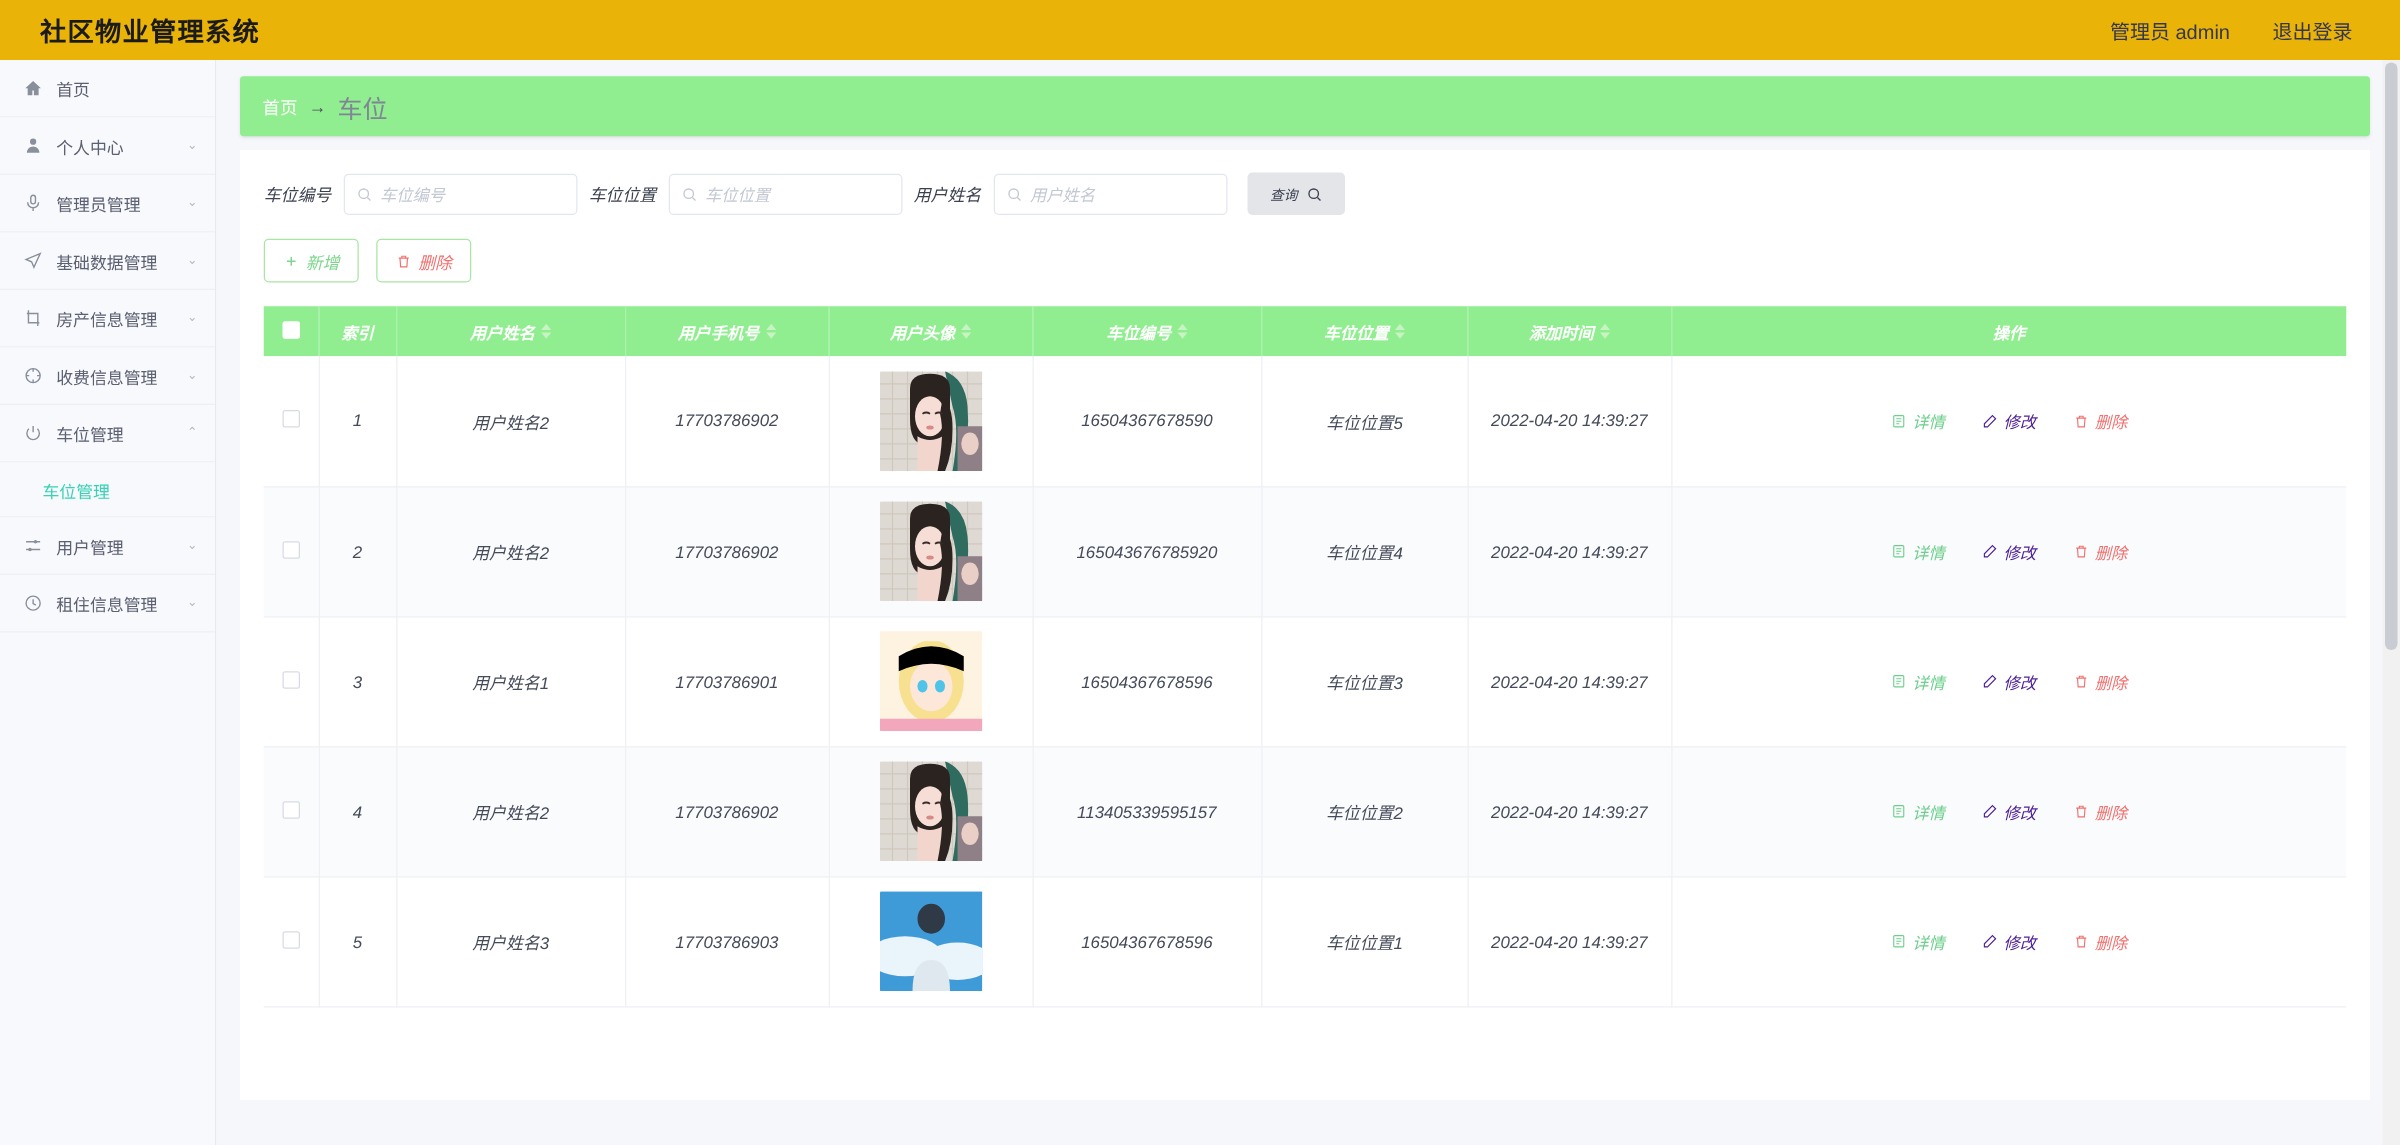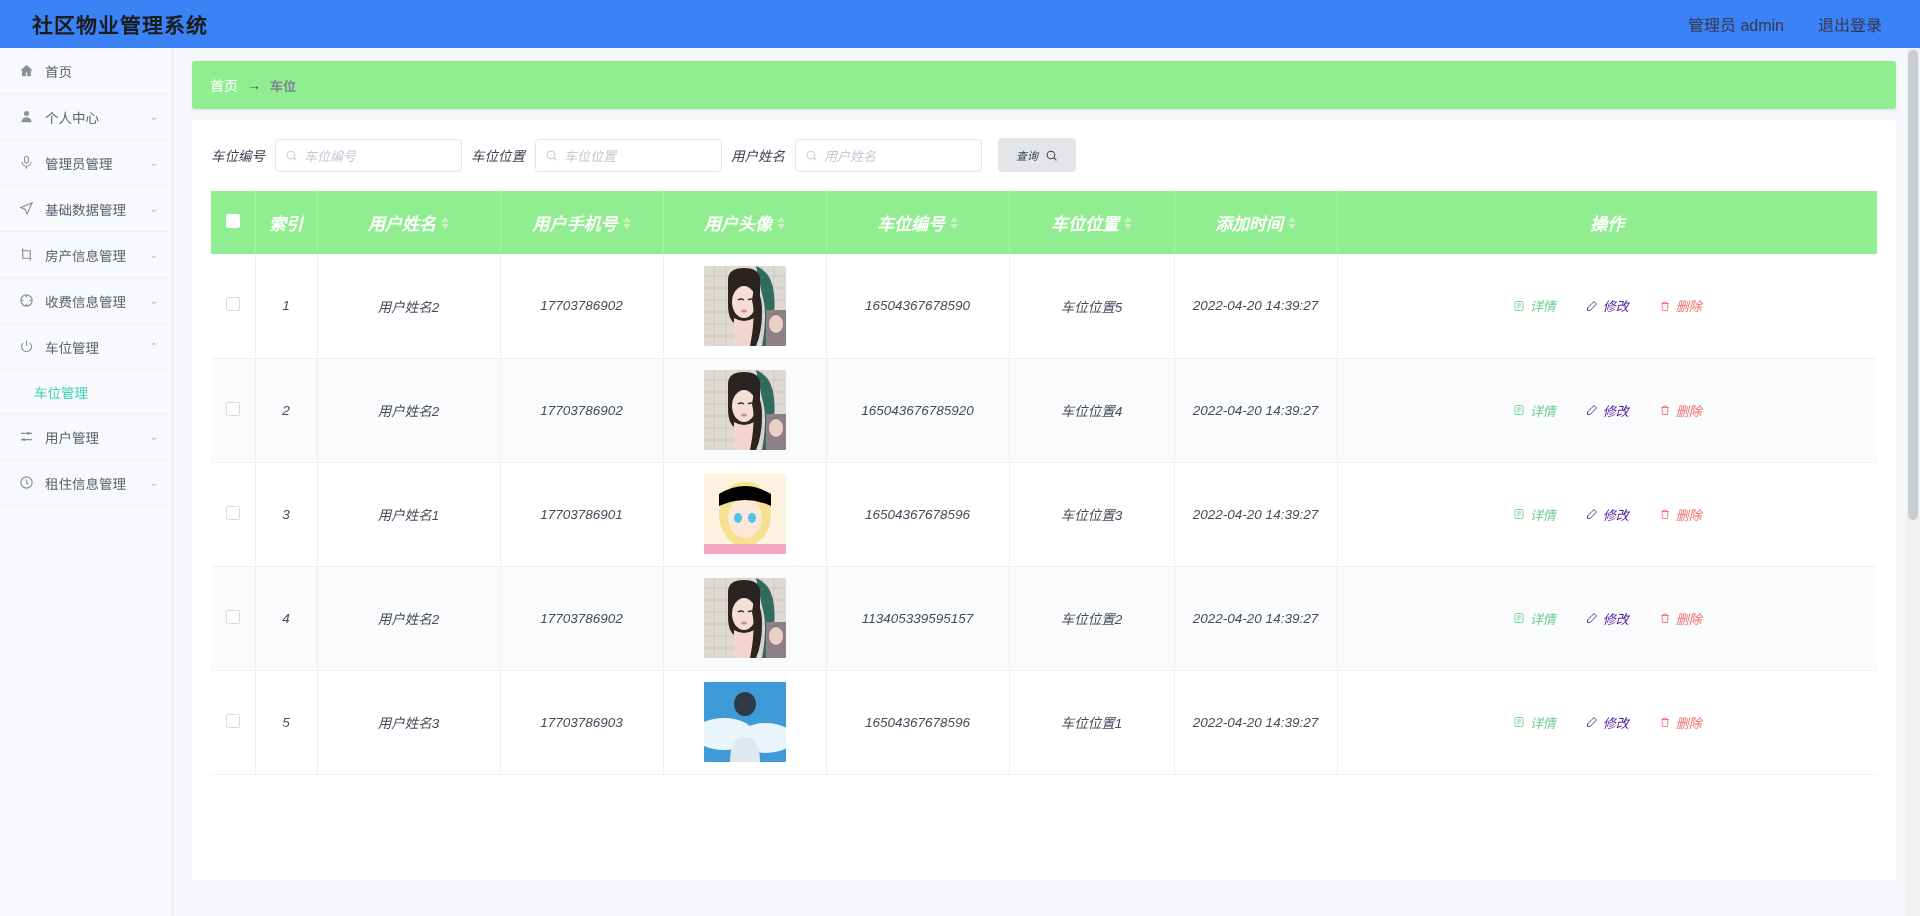--- a/index.html
+++ b/index.html
@@ -8,21 +8,21 @@
     width: 1920px; height: 916px;
     overflow: hidden;
     background: #f5f7fa;
     font-family: "Liberation Sans", "DejaVu Sans", sans-serif;
   }
 
   
   .topbar {
     position: absolute; top: 0; left: 0;
     width: 1920px; height: 48px;
-    background: #3b82f6;
+    background: #eab308;
     display: flex; align-items: center;
     z-index: 20;
   }
   .brand {
     margin-left: 32px;
     font-size: 21px;
     font-weight: bold;
     color: #1b1b1b;
     letter-spacing: 1px;
   }
@@ -98,21 +98,21 @@
     margin: 13px 24px 0 19px;
     height: 48px;
     background: #90ee90;
     border-radius: 3px;
     display: flex; align-items: center;
     padding-left: 18px;
     box-shadow: 0 1px 3px rgba(0,0,0,.09);
   }
   .bc-home { font-size: 14px; color: #ffffff; cursor: pointer; }
   .bc-sep  { font-size: 14px; color: #4c4f5a; margin: 0 9px; }
-  .bc-cur  { font-size: 13px; color: #7f8694; font-weight: bold; }
+  .bc-cur  { font-size: 20px; color: #7f8694; }
 
   .panel {
     margin: 11px 24px 0 19px;
     background: #ffffff;
     min-height: 760px;
     padding: 0;
     font-style: italic;
   }
 
   
@@ -160,23 +160,23 @@
   }
   .crud-add  { color: #7fd78f; }
   .crud-del  { color: #f2706e; }
 
   
   .tablewrap { padding: 19px 19px 0 19px; }
   table.data { width: 100%; border-collapse: collapse; table-layout: fixed; }
   table.data thead th {
     background: #90ee90;
     color: #ffffff;
-    font-size: 17px;
+    font-size: 13px;
     font-weight: bold;
-    height: 63px;
+    height: 40px;
     border-right: 1px solid #a9f2a9;
     padding: 0 4px;
     text-align: center;
     white-space: nowrap;
   }
   table.data thead th:last-child { border-right: none; }
   .th-inner { display: flex; align-items: center; justify-content: center; gap: 5px; }
   .sort-ico { display: inline-flex; flex-direction: column; line-height: 0; }
   .sort-ico i {
     display: block; width: 0; height: 0;
@@ -413,20 +413,38 @@
         <span style="display:flex;color:#3c4150;">
           <svg width="13" height="13" viewBox="0 0 24 24" fill="none" stroke="currentColor" stroke-width="2">
               <circle cx="11" cy="11" r="7"></circle>
               <path d="m16.5 16.5 4.5 4.5"></path>
             </svg>
         </span>
       </div>
 
     </div>
 
+    <div class="crudbar">
+      <div class="crud-btn crud-add">
+        <span style="display:flex;">
+          <svg width="12" height="12" viewBox="0 0 24 24" fill="none" stroke="currentColor" stroke-width="2.4">
+              <path d="M12 5v14M5 12h14"></path>
+            </svg>
+        </span>
+        <span>新增</span>
+      </div>
+      <div class="crud-btn crud-del">
+        <span style="display:flex;">
+          <svg width="12" height="12" viewBox="0 0 24 24" fill="none" stroke="currentColor" stroke-width="1.9">
+              <path d="M4 7h16M9 7V4h6v3M6 7l1 14h10l1-14"></path>
+            </svg>
+        </span>
+        <span>删除</span>
+      </div>
+    </div>
 
     <div class="tablewrap">
       <table class="data">
         <colgroup>
           <col style="width:44px">
             <col style="width:62px">
             <col style="width:183px">
           <col style="width:163px">
             <col style="width:163px">
             <col style="width:183px">

